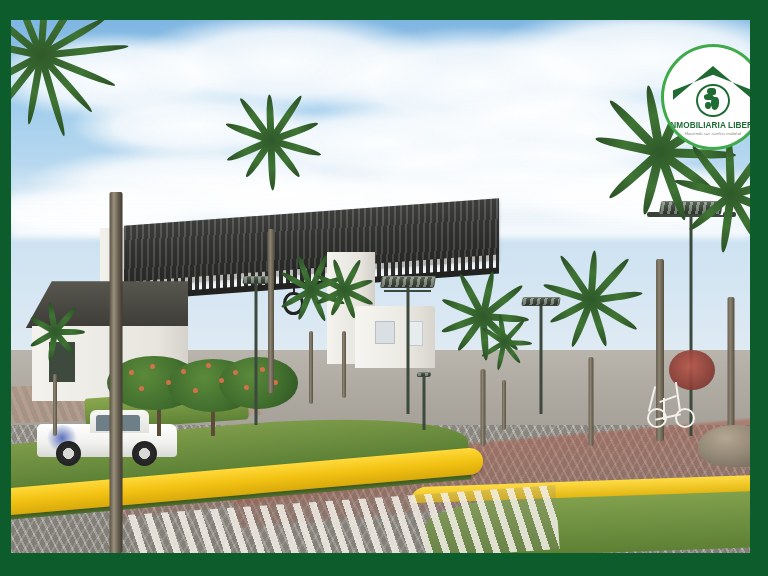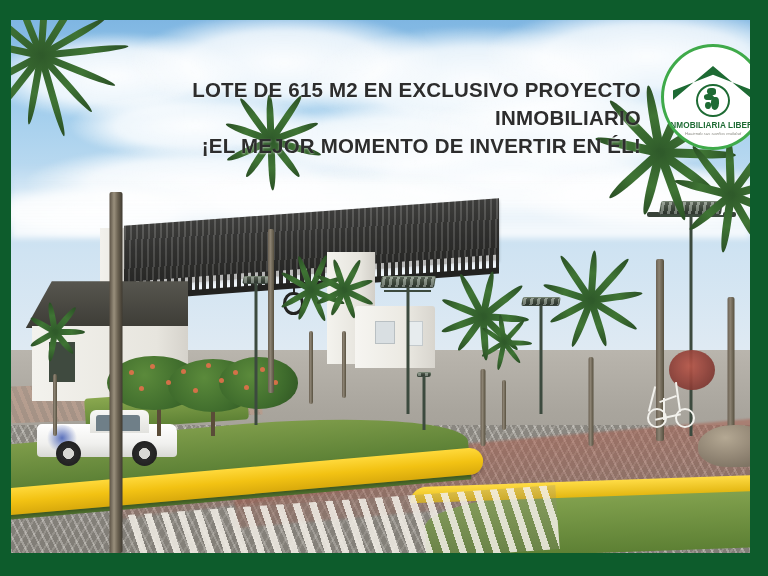--- a/index.html
+++ b/index.html
@@ -682,24 +682,20 @@
     <div class="sculpture">
       <div class="sc-wheel" style="left:0;"></div>
       <div class="sc-wheel" style="left:28px;"></div>
       <div class="sc-bar" style="left:8px;bottom:12px;width:26px;height:2px;transform:rotate(-12deg);"></div>
       <div class="sc-bar" style="left:16px;bottom:10px;width:2px;height:22px;"></div>
       <div class="sc-bar" style="left:12px;bottom:30px;width:18px;height:2px;transform:rotate(-20deg);"></div>
       <div class="sc-bar" style="left:4px;bottom:18px;width:2px;height:26px;transform:rotate(14deg);"></div>
       <div class="sc-bar" style="left:30px;bottom:18px;width:2px;height:30px;transform:rotate(-8deg);"></div>
     </div>
 
-    <div id="headline">
-      <span class="line1">LOTE DE 615 M2 EN EXCLUSIVO PROYECTO INMOBILIARIO</span>
-      <span class="line2">¡EL MEJOR MOMENTO DE INVERTIR EN ÉL!</span>
-    </div>
 
     <div id="logo">
       <div class="logo-circle">
         <div class="logo-chevron"></div>
         <div class="logo-globe">
           <div class="land l1"></div>
           <div class="land l2"></div>
           <div class="land l3"></div>
           <div class="land l4"></div>
         </div>

